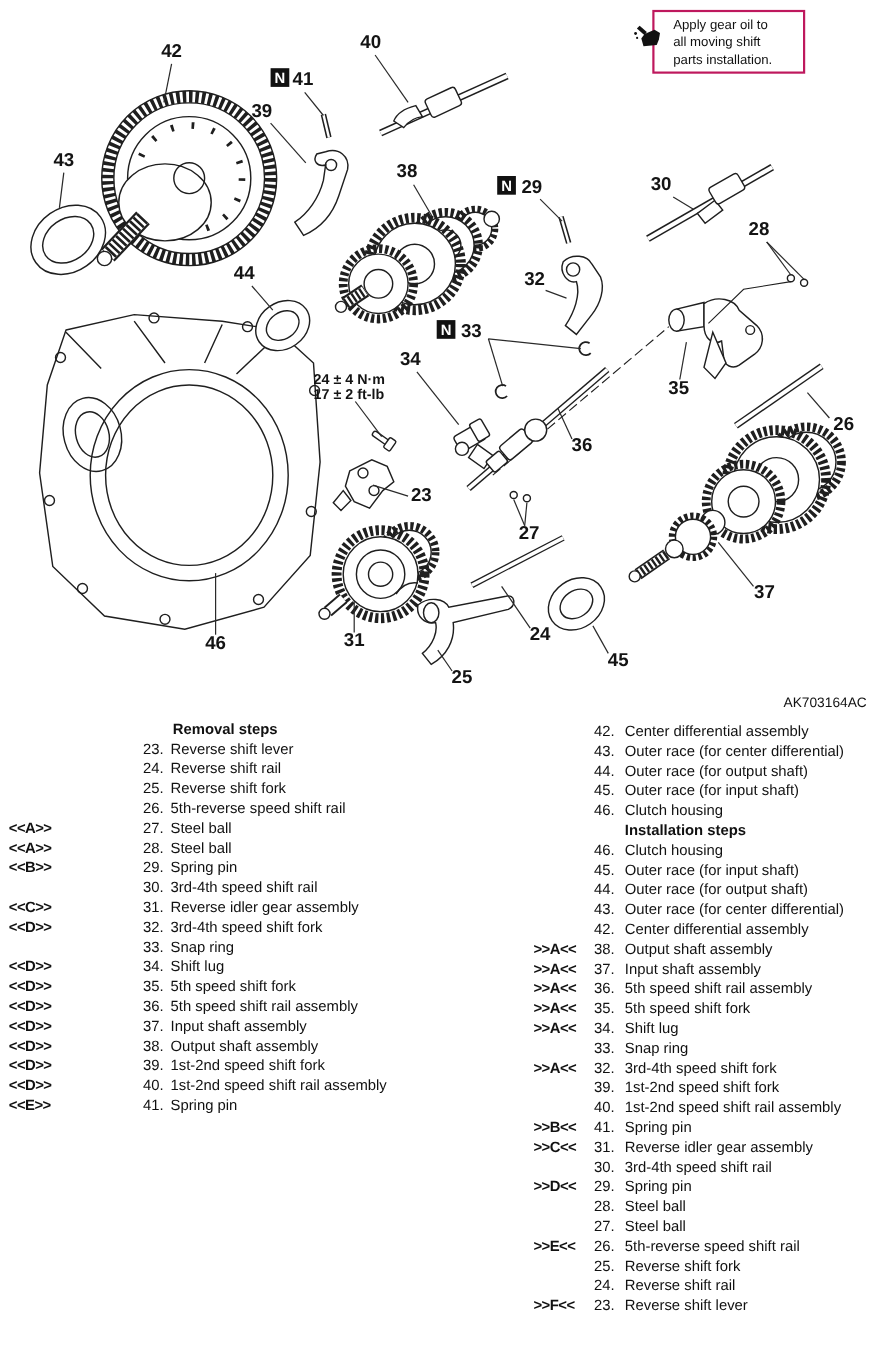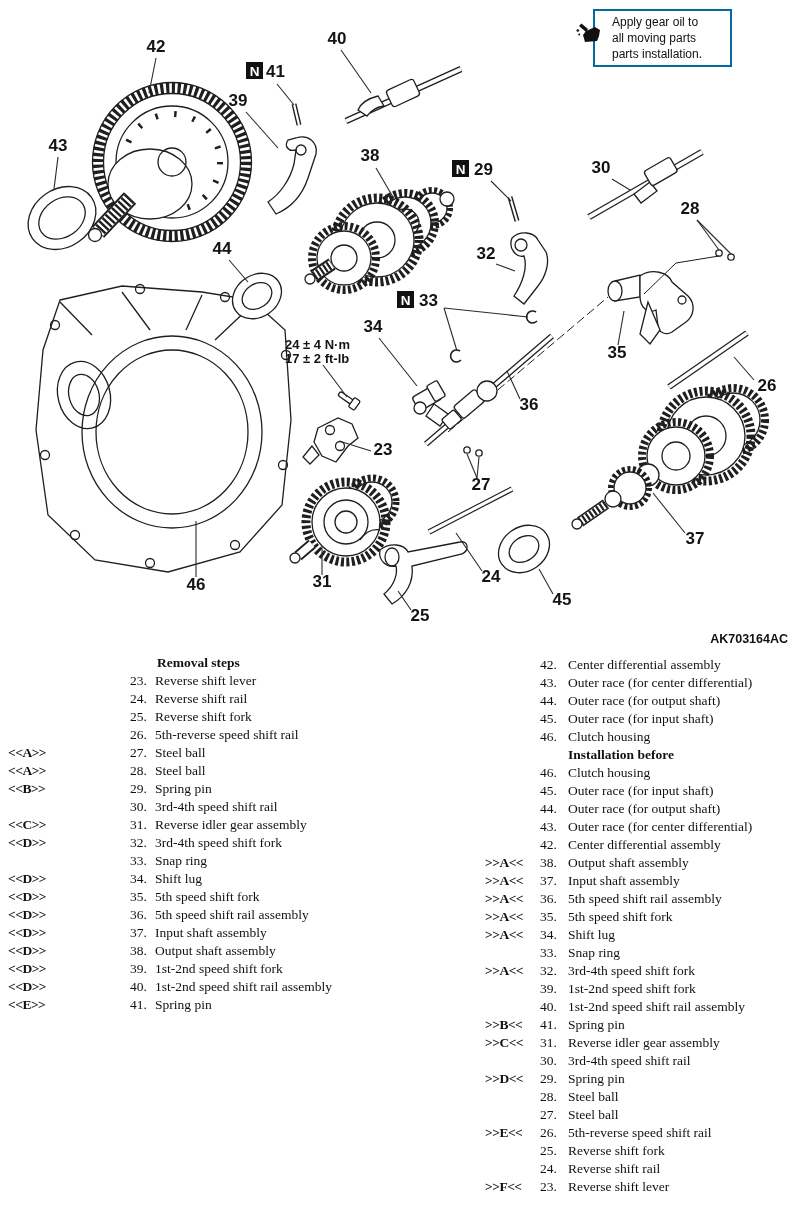--- a/index.html
+++ b/index.html
@@ -1,28 +1,28 @@
 <!DOCTYPE html>
 <html><head>
 <meta charset="utf-8">
 <style>
   html,body{margin:0;padding:0;background:#fff;}
   #page{position:relative;width:803px;height:1227px;background:#fff;overflow:hidden;
         font-family:"Liberation Sans",sans-serif;color:#1a1a1a;}
   #diagram{position:absolute;left:0;top:0;}
   .note-box{position:absolute;left:593px;top:9px;width:139px;height:58px;box-sizing:border-box;
-            border:2px solid #0369a1;padding:3px 3px 3px 17px;font-size:12px;line-height:16px;color:#111;}
+            border:2px solid #be185d;padding:3px 3px 3px 17px;font-size:12px;line-height:16px;color:#111;}
   .note-box div{white-space:nowrap;}
   .oil-icon{position:absolute;left:576px;top:22px;width:26px;height:26px;}
   .fig-code{position:absolute;left:600px;top:632px;width:188px;text-align:right;
-            font-weight:700;font-size:12.5px;color:#111;}
+            font-weight:400;font-size:12.5px;color:#111;}
   .plist{position:absolute;font-size:13.5px;line-height:18px;color:#111;}
   .col-left{left:8px;top:654px;width:466px;}
   .col-right{left:480px;top:656px;width:323px;}
-  .lrow{position:relative;height:18px;white-space:nowrap;font-family:Liberation Serif, serif;}
+  .lrow{position:relative;height:18px;white-space:nowrap;}
   .lrow .pfx{position:absolute;left:0;font-weight:700;letter-spacing:-0.5px;}
   .col-right .lrow .pfx{left:5px;}
   .lrow .num{position:absolute;}
   .lrow .lbl{position:absolute;}
   .col-left .lrow .num{left:122px;}
   .col-left .lrow .lbl{left:147px;}
   .col-right .lrow .num{left:60px;}
   .col-right .lrow .lbl{left:88px;}
   .lrow.heading .ht{position:absolute;font-weight:700;}
   .col-left .lrow.heading .ht{left:149px;}
@@ -327,21 +327,21 @@
     </g>
 
     <g>
       <text class="torque" x="285" y="349">24 ± 4 N·m</text>
       <text class="torque" x="285" y="363">17 ± 2 ft-lb</text>
     </g>
   </svg>
 
   <div class="note-box">
     <div>Apply gear oil to</div>
-    <div>all moving parts</div>
+    <div>all moving shift</div>
     <div>parts installation.</div>
   </div>
   <svg class="oil-icon" viewBox="0 0 26 26">
     <path d="M10,9 L19,5 L24,8 L23,14 L21,19 L9,20 L7,13 Z" fill="#111"></path>
     <path d="M10,10 L3,4 L5.5,1.5 L12,7 Z" fill="#111"></path>
     <circle cx="1.8" cy="8.5" r="1.3" fill="#111"></circle>
     <circle cx="3.2" cy="12.5" r="1" fill="#111"></circle>
   </svg>
 
   <div class="fig-code">AK703164AC</div>
@@ -466,21 +466,21 @@
         <span class="pfx"></span>
         <span class="num">45.</span>
         <span class="lbl">Outer race (for input shaft)</span>
       </div>
       <div class="lrow">
         <span class="pfx"></span>
         <span class="num">46.</span>
         <span class="lbl">Clutch housing</span>
       </div>
       <div class="lrow heading">
-        <span class="ht">Installation before</span>
+        <span class="ht">Installation steps</span>
       </div>
       <div class="lrow">
         <span class="pfx"></span>
         <span class="num">46.</span>
         <span class="lbl">Clutch housing</span>
       </div>
       <div class="lrow">
         <span class="pfx"></span>
         <span class="num">45.</span>
         <span class="lbl">Outer race (for input shaft)</span>

